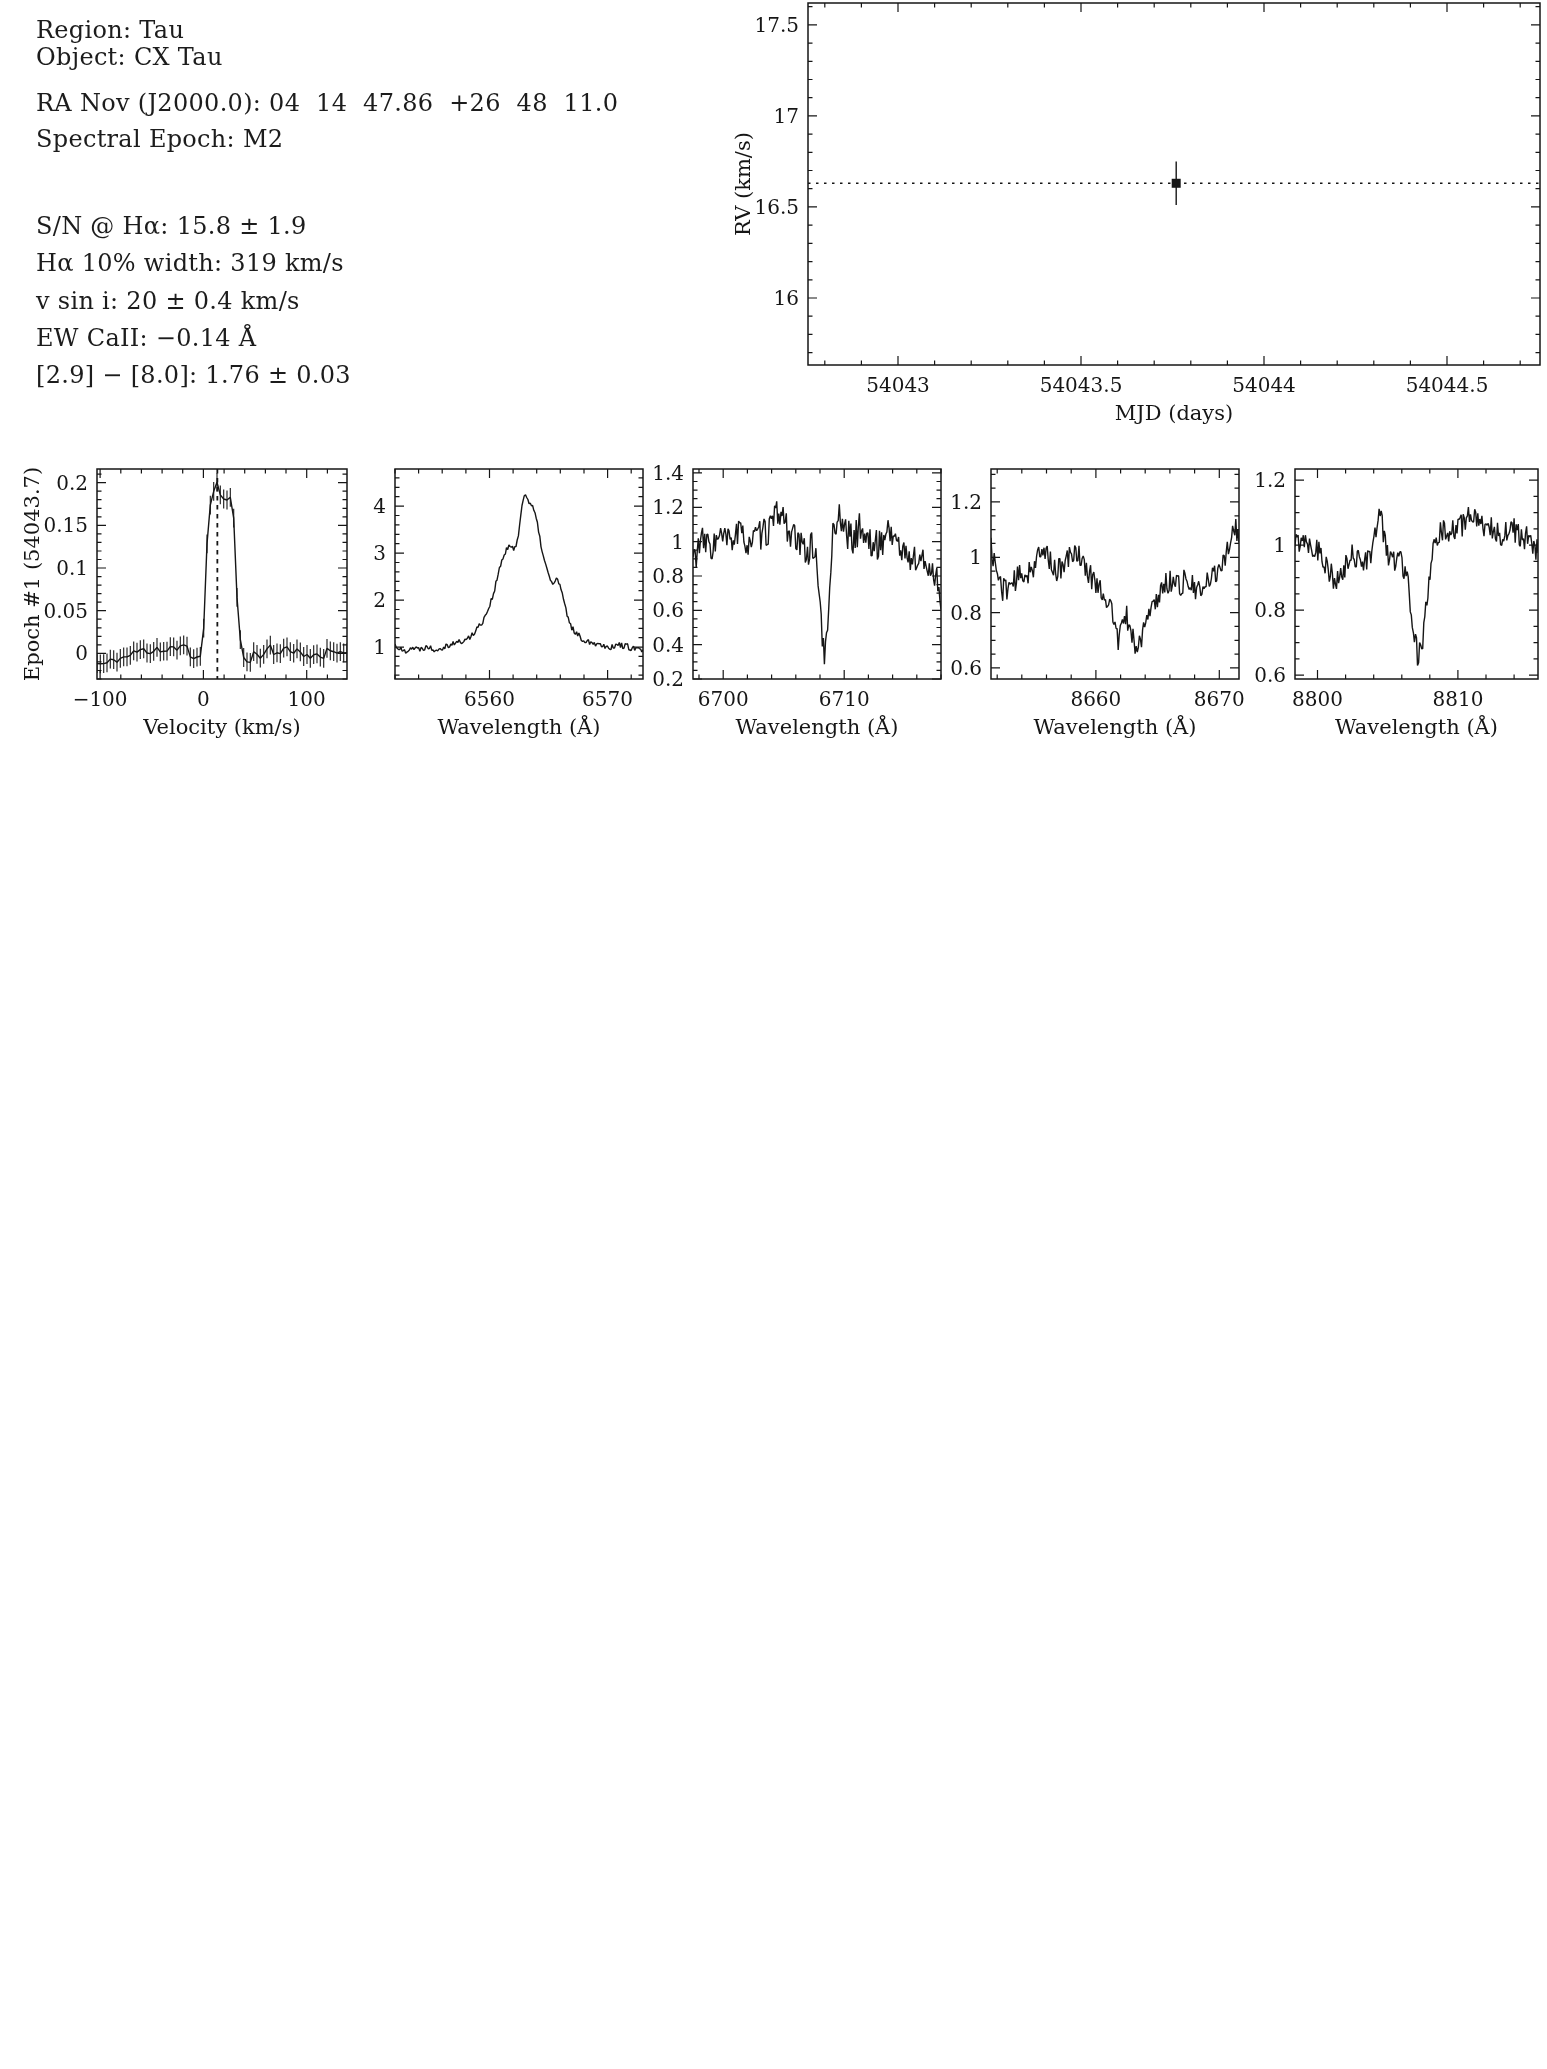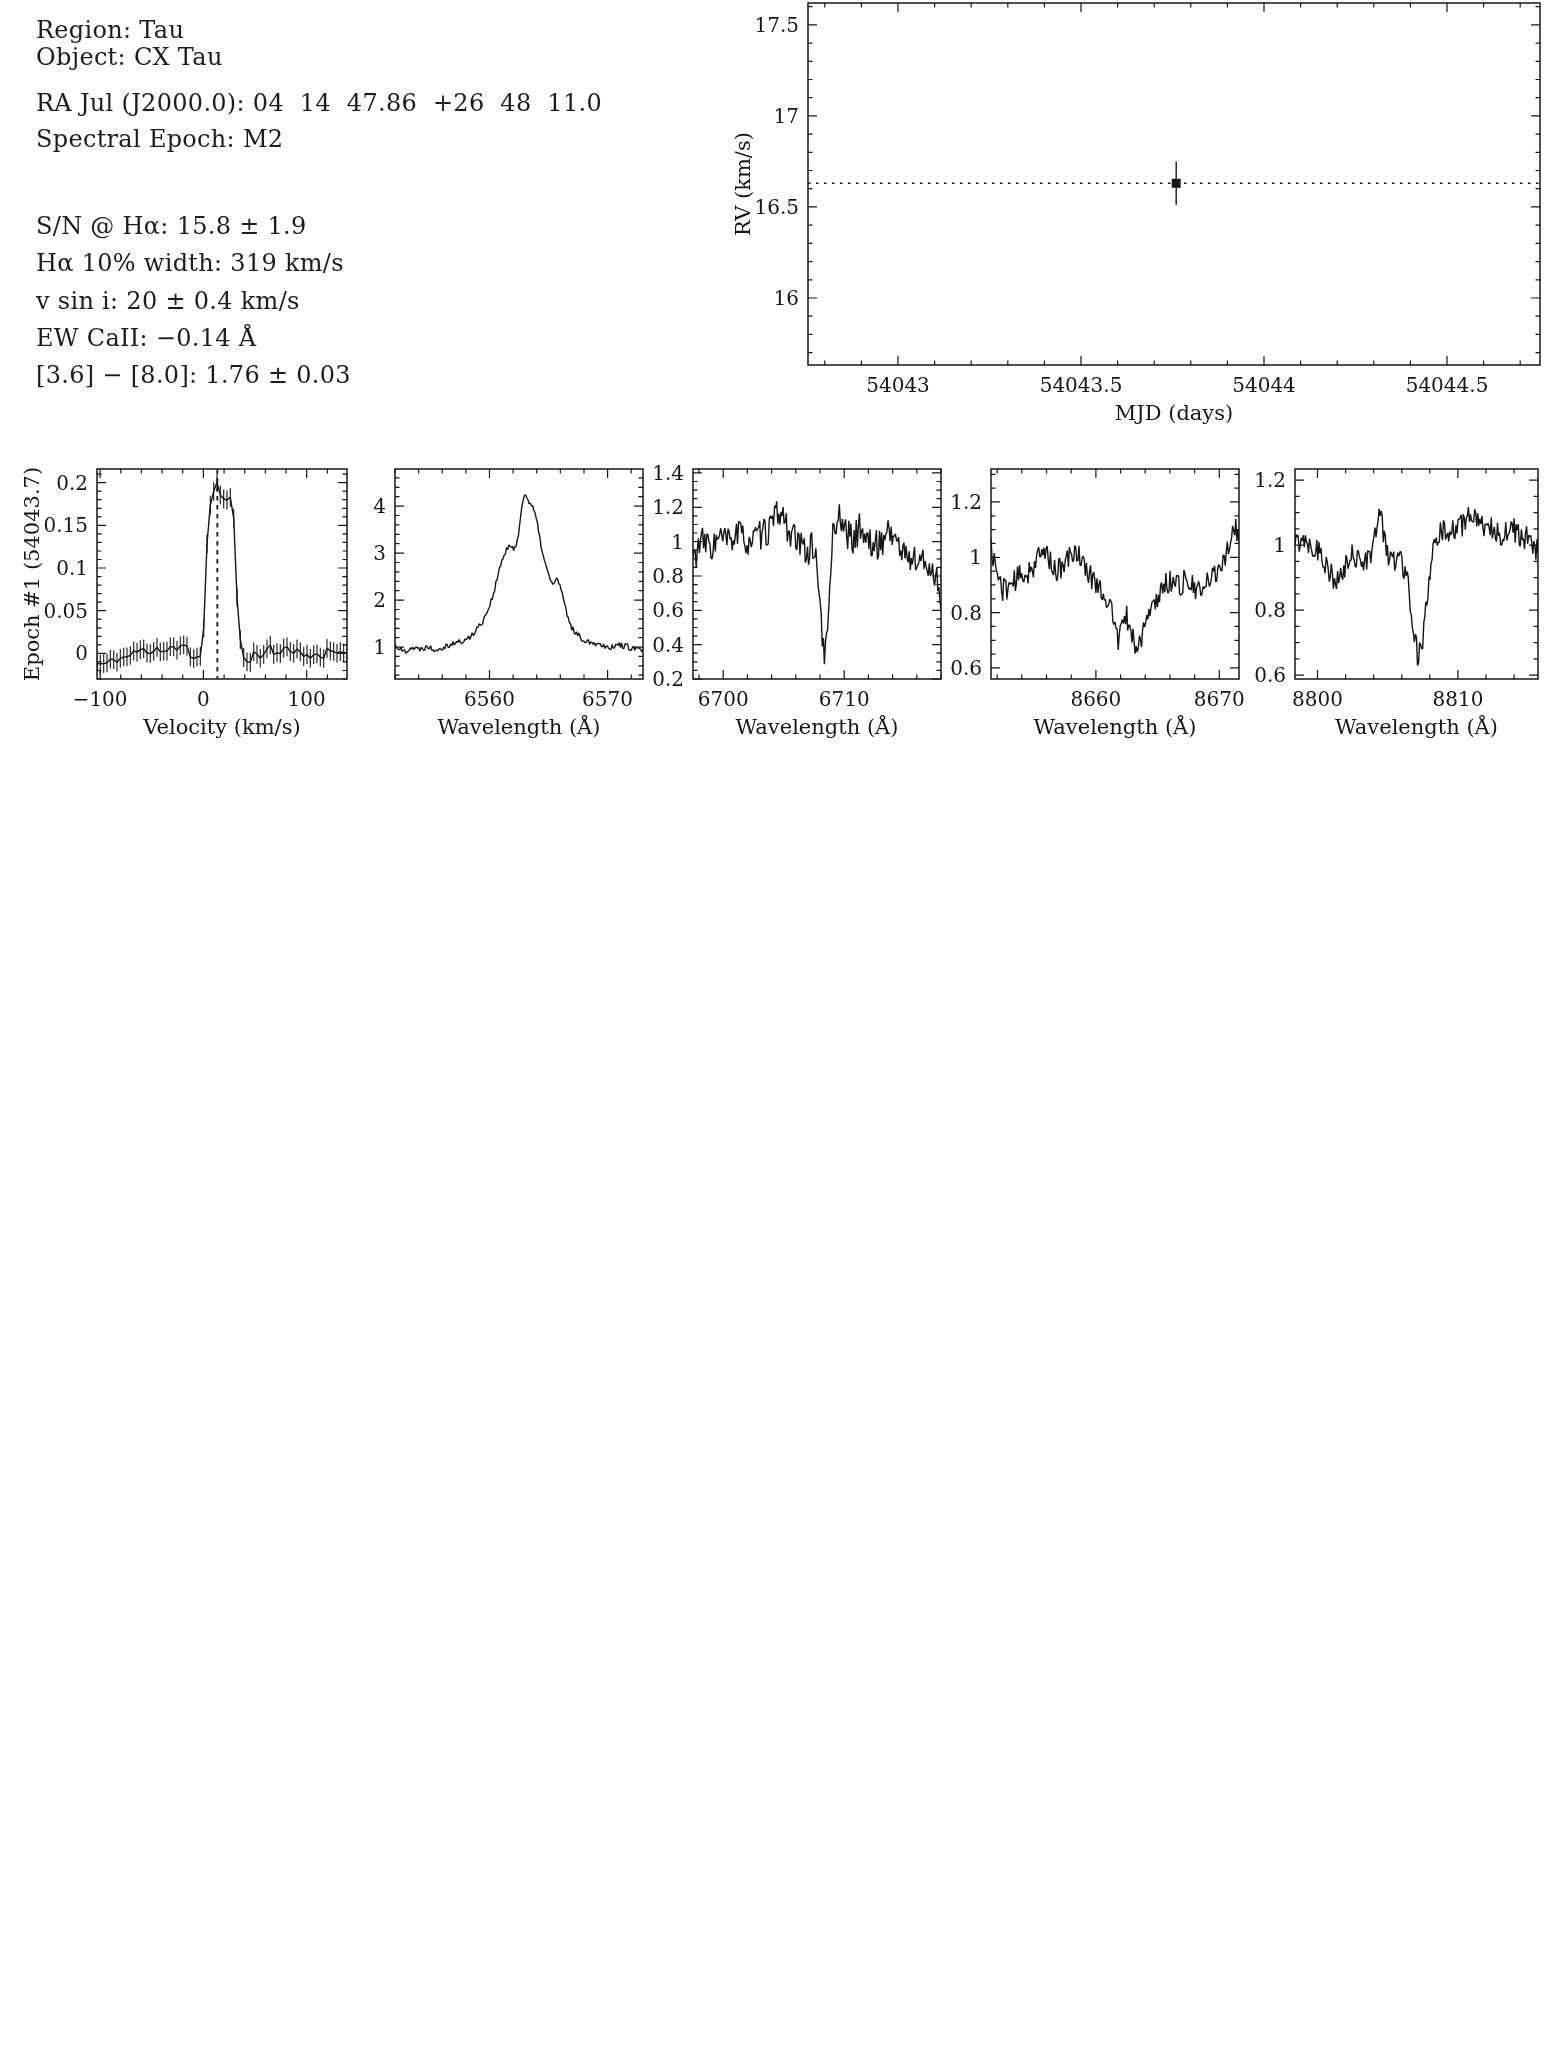--- a/index.html
+++ b/index.html
@@ -10,27 +10,27 @@
   .tick{font-family:"DejaVu Serif",serif;font-size:20px;fill:#161616;}
   .axis{font-family:"DejaVu Serif",serif;font-size:21px;fill:#161616;}
 </style>
 </head>
 <body>
 
 <div class="page">
   <div>
     <div class="info-line" style="top:16px">Region: Tau</div>
     <div class="info-line" style="top:43px">Object: CX Tau</div>
-    <div class="info-line" style="top:89px">RA Jul (J2000.0): 04  14  47.86  +26  48  11.0</div>
+    <div class="info-line" style="top:89px">RA Nov (J2000.0): 04  14  47.86  +26  48  11.0</div>
     <div class="info-line" style="top:125px">Spectral Epoch: M2</div>
     <div class="info-line" style="top:212px">S/N @ Hα: 15.8 ± 1.9</div>
     <div class="info-line" style="top:249px">Hα 10% width: 319 km/s</div>
     <div class="info-line" style="top:287px">v sin i: 20 ± 0.4 km/s</div>
     <div class="info-line" style="top:324px">EW CaII: −0.14 Å</div>
-    <div class="info-line" style="top:361px">[3.6] − [8.0]: 1.76 ± 0.03</div>
+    <div class="info-line" style="top:361px">[2.9] − [8.0]: 1.76 ± 0.03</div>
   </div>
   <svg id="plots-svg" width="1547" height="2069" viewBox="0 0 1547 2069">
       <g>
         <clipPath id="clip0">
           <rect x="808" y="3" width="732" height="362"></rect>
         </clipPath>
         <g clip-path="url(#clip0)">
           <line x1="808" x2="1540" y1="183.27162977867226" y2="183.27162977867226" stroke="#161616" stroke-width="1.6" stroke-dasharray="2.5,5.5"></line>
           <line x1="1176.1960000004474" x2="1176.1960000004474" y1="161.4205231388331" y2="205.12273641851147" stroke="#161616" stroke-width="1.4"></line>
           <rect x="1171.6960000004474" y="178.77162977867226" width="9" height="9" fill="#161616"></rect>

